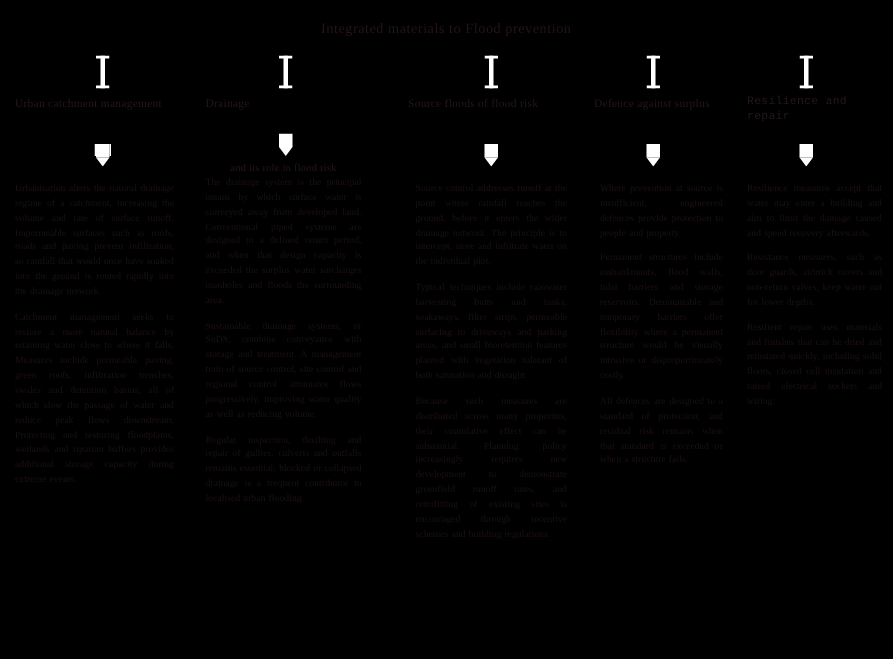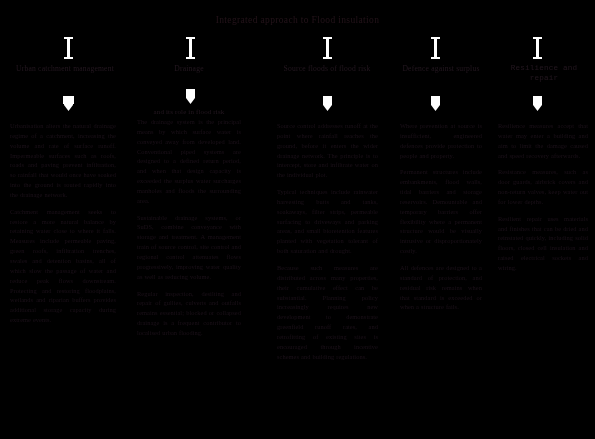--- a/index.html
+++ b/index.html
@@ -33,21 +33,20 @@
   .arrow {
     position: absolute;
     width: 9px;
     pointer-events: none;
   }
   .arrow svg { display: block; }
 
   
   .col-header {
     position: absolute;
-    text-align: center;
     font-size: 7.6px;
     line-height: 9.5px;
     color: #241720;
     letter-spacing: 0.2px;
   }
   .col-subheader {
     position: absolute;
     text-align: center;
     font-size: 7px;
     line-height: 8.5px;
@@ -67,21 +66,21 @@
     hyphens: none;
   }
   .col-body p {
     margin: 0 0 7px 0;
   }
   .col-body p:last-child { margin-bottom: 0; }
 </style>
 </head>
 <body>
 
-<div class="diagram-title">Integrated approach to Flood insulation</div>
+<div class="diagram-title">Integrated materials to Flood prevention</div>
 
 <div class="arrow" style="left:64px; top:37px;">
   <svg width="9" height="22" viewBox="0 0 9 22">
     <rect x="0" y="0" width="9" height="2" fill="#ffffff"></rect>
     <rect x="3" y="0" width="3" height="22" fill="#ffffff"></rect>
     <rect x="0" y="20" width="9" height="2" fill="#ffffff"></rect>
   </svg>
 </div>
 <div class="arrow" style="left:186px; top:37px;">
   <svg width="9" height="22" viewBox="0 0 9 22">

